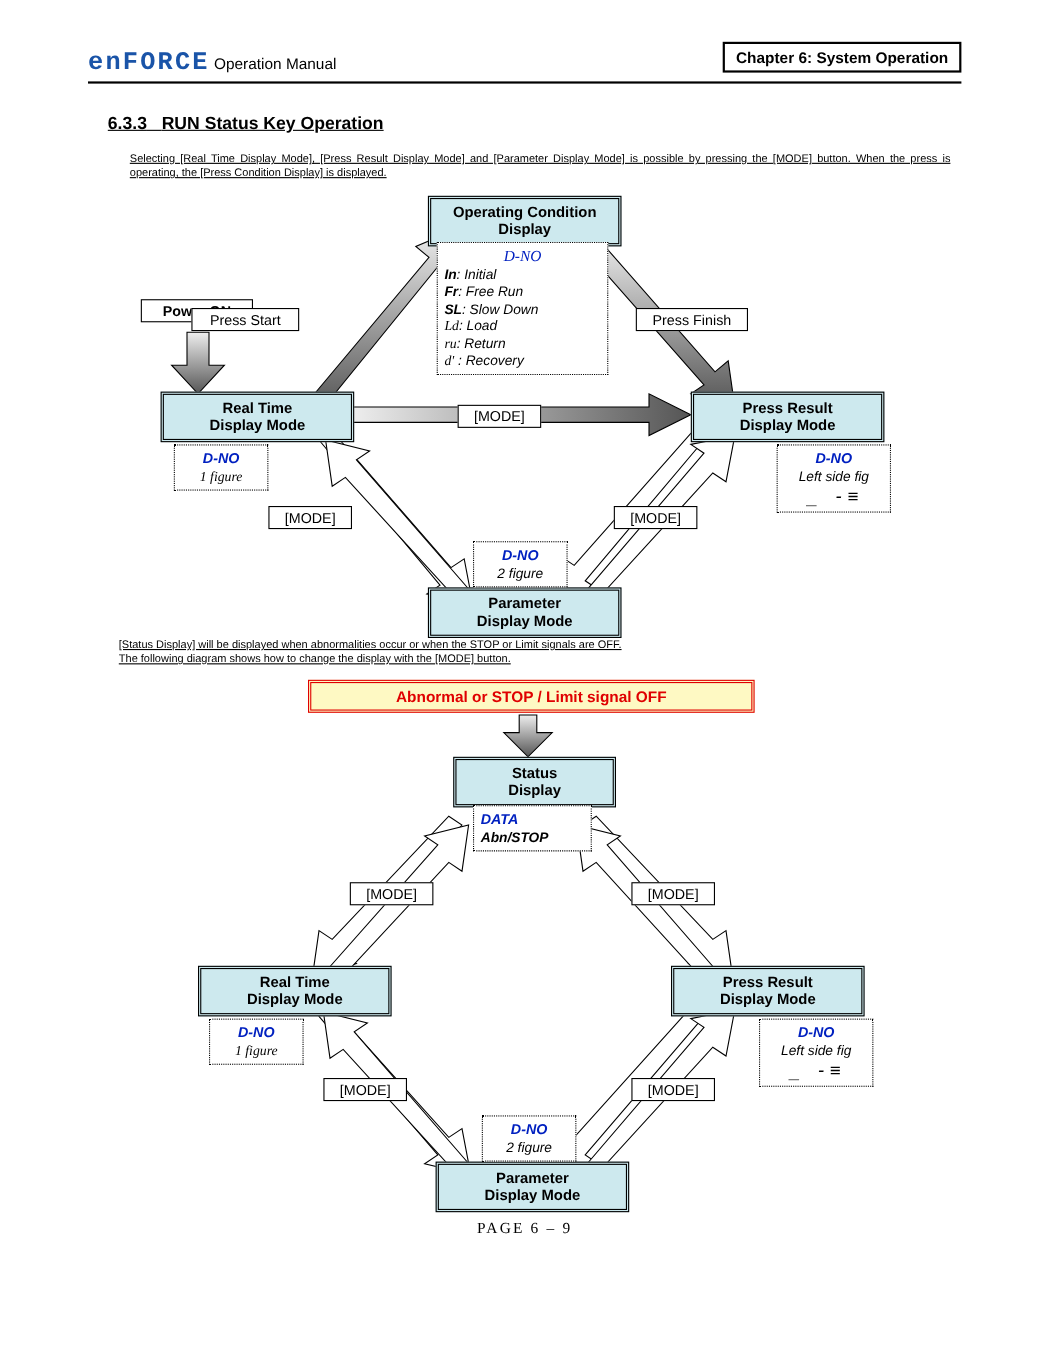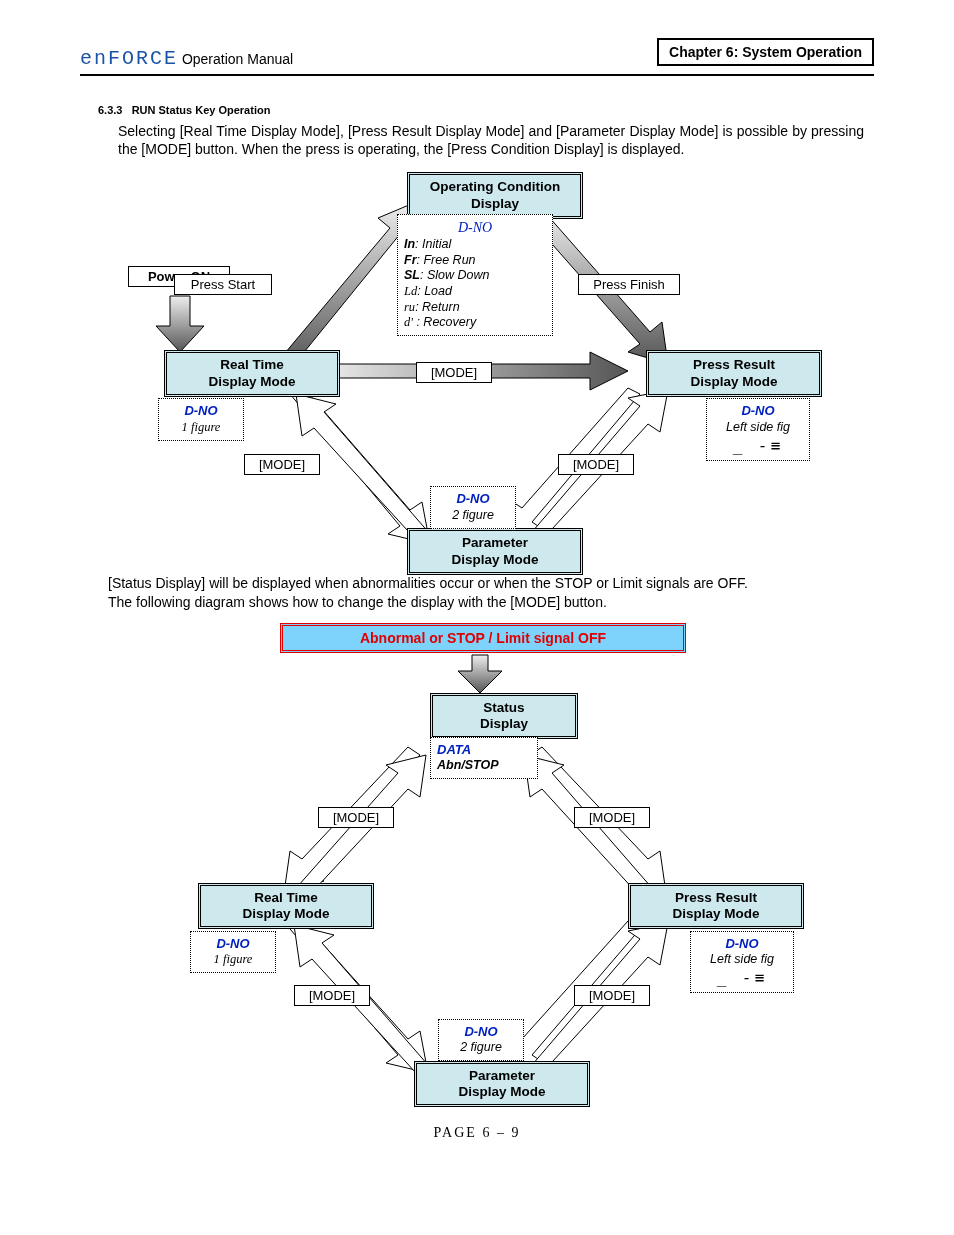--- a/index.html
+++ b/index.html
@@ -20,79 +20,80 @@
     display: flex;
     justify-content: space-between;
     align-items: flex-end;
     border-bottom: 2px solid #000;
     padding-bottom: 4px;
     margin-bottom: 28px;
   }
   .brand {
     font-family: "Courier New", monospace;
     color: #1a54a8;
-    font-weight: normal;
-    font-size: 20px;
+    font-weight: bold;
+    font-size: 23px;
     letter-spacing: 2px;
   }
   .brand-sub {
     font-weight: normal;
     font-size: 14px;
     color: #000;
   }
   .chapter-box {
     border: 2px solid #000;
     border-radius: 0;
     padding: 4px 10px;
     font-weight: bold;
     font-size: 14px;
     margin-bottom: 4px;
   }
   .section-title {
     font-weight: bold;
-    font-size: 11px;
+    font-size: 16px;
+    text-decoration: underline;
     margin-left: 18px;
-    margin-bottom: 6px;
+    margin-bottom: 16px;
   }
   .body-text {
     margin-left: 38px;
     margin-right: 10px;
-    font-size: 14px;
+    font-size: 10px;
     line-height: 1.3;
     text-align: justify;
+    text-decoration: underline;
   }
   .diagram {
     position: relative;
     margin-top: 6px;
     height: 410px;
   }
   .diagram2 {
     position: relative;
     margin-top: 4px;
     height: 500px;
   }
   .abs { position: absolute; }
   .cyan-box {
     background: #cde9ee;
     border: 3px double #000;
     text-align: center;
     font-weight: bold;
     font-size: 13.5px;
     padding: 4px 6px;
     line-height: 1.2;
-    margin-left: 18px;
   }
   .red-box {
     border: 3px double #e00000;
     text-align: center;
     font-weight: bold;
     color: #e00000;
     font-size: 14px;
     padding: 4px 8px;
-    background: #7dd3fc;
+    background: #fef9c3;
   }
   .plain-box {
     border: 1.5px solid #000;
     background: #fff;
     text-align: center;
     font-size: 13px;
     padding: 2px 6px;
   }
   .bold { font-weight: bold; }
   .dotted-box {
@@ -111,21 +112,21 @@
   .dno-serif {
     color: #0020c0;
     font-family: "Times New Roman", serif;
     font-size: 14px;
   }
   .footer {
     text-align: center;
     font-family: "Times New Roman", serif;
     font-size: 14px;
     letter-spacing: 2px;
-    margin-top: 10px;
+    margin-top: 0;
   }
   svg.arrows { position: absolute; left: 0; top: 0; pointer-events: none; }
   .seg { font-family: monospace; font-size: 16px; letter-spacing: 3px; text-align: center; }
 </style>
 </head>
 <body>
 
 <div class="page">
 
   <div class="header-row">

